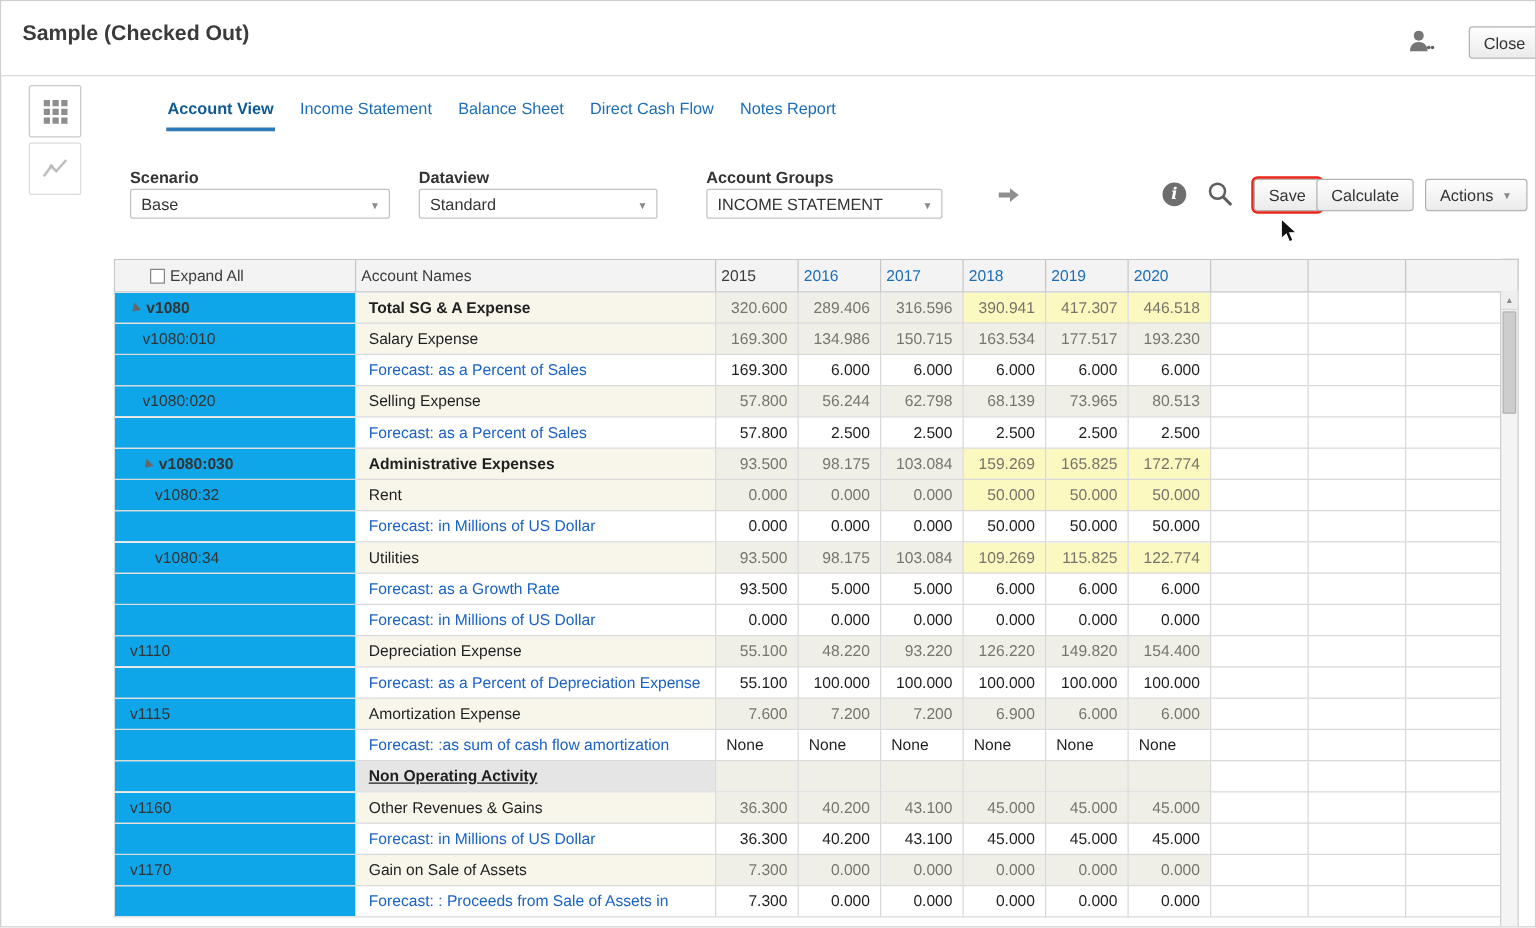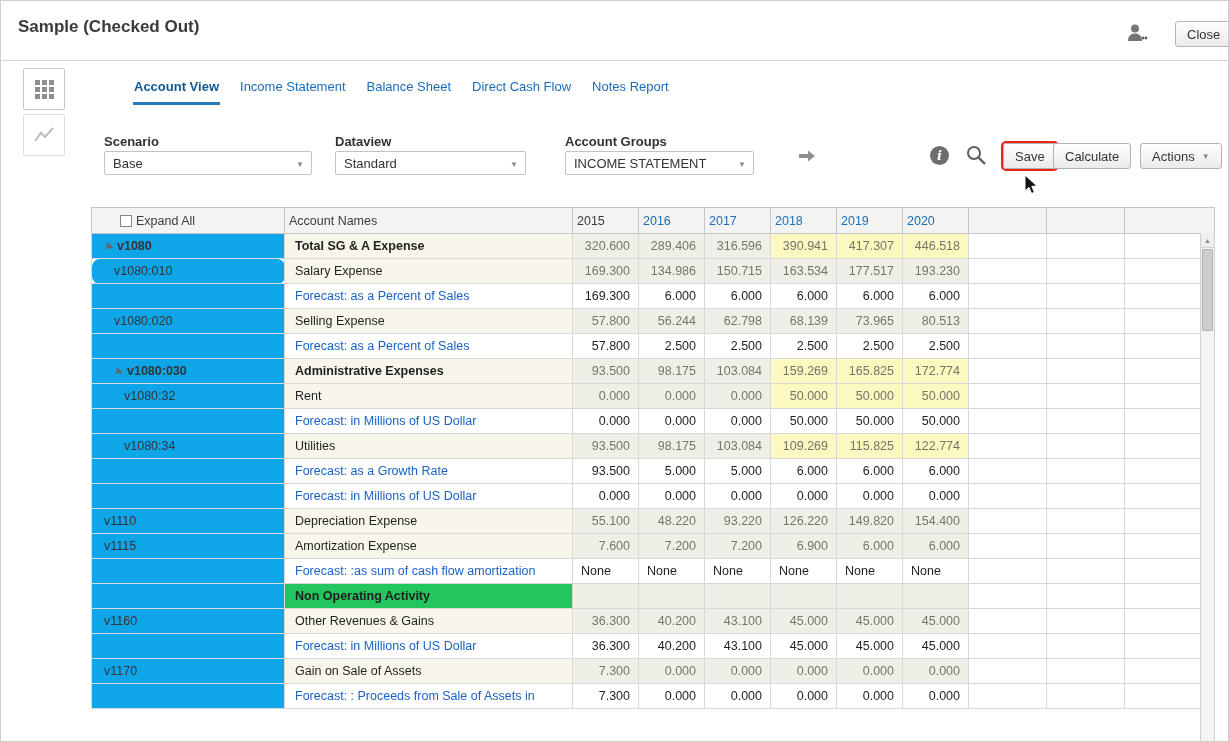--- a/index.html
+++ b/index.html
@@ -58,21 +58,21 @@
   .cb { display:inline-block; width:12px; height:12px; border:1px solid #878787; background:#fff;
         vertical-align:-2px; margin-right:4px; cursor:pointer; }
   .yr-link { color:#1b6db9; cursor:pointer; }
   .code-cell { background:#0ea5e9; color:#333; padding-right:2px !important; }
   .name-cell { padding-left:10px !important; color:#1f1f1f; }
   .num-cell { text-align:right; }
   .num-cell.left { text-align:left; }
   tr.account .num-cell { background:#f0efe7; color:#77746c; }
   tr.section .num-cell { background:#f0efe7; }
   tr.account .name-cell { background:#f8f6eb; }
-  tr.section .name-cell { background:#22c55e; font-weight:bold; }
+  tr.section .name-cell { background:#e5e5e5; font-weight:bold;text-decoration:underline; }
   tr.forecast .name-cell, tr.forecast .num-cell { background:#fff; color:#1f1f1f; }
   .num-cell.yellow { background:#fbf8c0 !important; }
   .blank-cell { background:#fff; }
   .flink { color:#1a62c5; cursor:pointer; }
   .tri { display:inline-block; width:0; height:0; border-left:4px solid transparent; border-right:4px solid transparent;
          border-top:6px solid #666; transform:rotate(45deg); margin-right:5px; cursor:pointer; }
 
   
   .vs-corner { position:absolute; left:1199px; top:206px; width:15px; height:27px; background:#f3f3f3; border:1px solid #c6c6c6; border-left:none; }
   .vscroll { position:absolute; left:1199px; top:232px; width:15px; height:510px; background:#f4f4f4; border:1px solid #cfcfcf; border-top:none; }
@@ -202,21 +202,21 @@
             <td class="num-cell">289.406</td>
             <td class="num-cell">316.596</td>
             <td class="num-cell yellow">390.941</td>
             <td class="num-cell yellow">417.307</td>
             <td class="num-cell yellow">446.518</td>
             <td class="blank-cell"></td>
             <td class="blank-cell"></td>
             <td class="blank-cell"></td>
           </tr>
           <tr class="account">
-            <td class="code-cell" style="padding-left: 22px; border-radius: 8px;"><span>v1080:010</span></td>
+            <td class="code-cell" style="padding-left: 22px;"><span>v1080:010</span></td>
             <td class="name-cell">Salary Expense</td>
             <td class="num-cell">169.300</td>
             <td class="num-cell">134.986</td>
             <td class="num-cell">150.715</td>
             <td class="num-cell">163.534</td>
             <td class="num-cell">177.517</td>
             <td class="num-cell">193.230</td>
             <td class="blank-cell"></td>
             <td class="blank-cell"></td>
             <td class="blank-cell"></td>
@@ -344,20 +344,33 @@
             <td class="num-cell">55.100</td>
             <td class="num-cell">48.220</td>
             <td class="num-cell">93.220</td>
             <td class="num-cell">126.220</td>
             <td class="num-cell">149.820</td>
             <td class="num-cell">154.400</td>
             <td class="blank-cell"></td>
             <td class="blank-cell"></td>
             <td class="blank-cell"></td>
           </tr>
+          <tr class="forecast">
+            <td class="code-cell" style="padding-left: 12px;"><span></span></td>
+            <td class="name-cell"><span class="flink">Forecast: as a Percent of Depreciation Expense</span></td>
+            <td class="num-cell">55.100</td>
+            <td class="num-cell">100.000</td>
+            <td class="num-cell">100.000</td>
+            <td class="num-cell">100.000</td>
+            <td class="num-cell">100.000</td>
+            <td class="num-cell">100.000</td>
+            <td class="blank-cell"></td>
+            <td class="blank-cell"></td>
+            <td class="blank-cell"></td>
+          </tr>
           <tr class="account">
             <td class="code-cell" style="padding-left: 12px;"><span>v1115</span></td>
             <td class="name-cell">Amortization Expense</td>
             <td class="num-cell">7.600</td>
             <td class="num-cell">7.200</td>
             <td class="num-cell">7.200</td>
             <td class="num-cell">6.900</td>
             <td class="num-cell">6.000</td>
             <td class="num-cell">6.000</td>
             <td class="blank-cell"></td>

